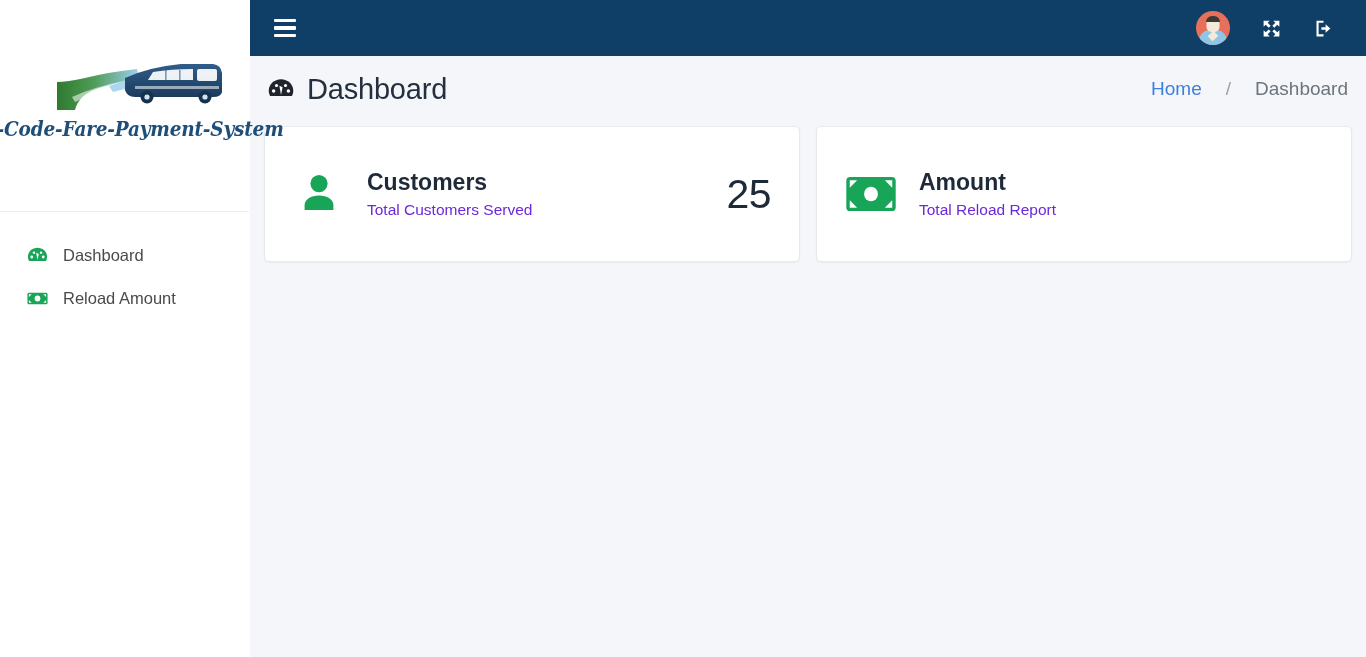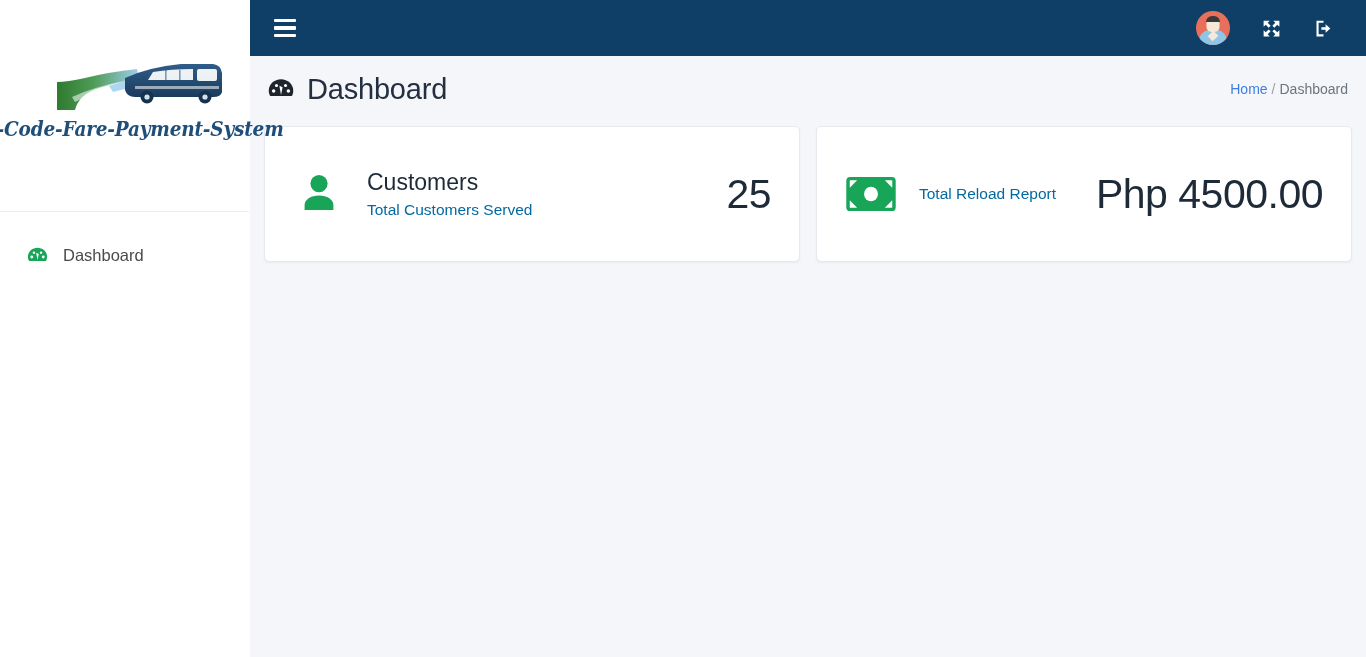--- a/index.html
+++ b/index.html
@@ -214,22 +214,22 @@
     font-size: 29px;
     font-weight: normal;
     color: #24303f;
     font-family: "Liberation Sans", sans-serif;
     letter-spacing: -0.2px;
   }
 
   .breadcrumb {
     display: flex;
     align-items: flex-start;
-    gap: 4px;
-    font-size: 14px;
+    gap: 24px;
+    font-size: 19px;
     padding-right: 2px;
   }
   .breadcrumb .crumb-link { color: #3d7fe0; cursor: pointer; }
   .breadcrumb .crumb-sep { color: #9aa2ab; }
   .breadcrumb .crumb-current { color: #6c757d; }
 
   
   .cards-row {
     display: flex;
     gap: 16px;
@@ -262,28 +262,28 @@
 
   .card-text {
     display: flex;
     flex-direction: column;
     gap: 5px;
     min-width: 0;
   }
 
   .card-title {
     font-size: 23px;
-    font-weight: normal;
+    font-weight: bold;
     color: #1e2a38;
     white-space: nowrap;
   }
 
   .card-sub {
     font-size: 15.5px;
-    color: #0369a1;
+    color: #6d28d9;
     white-space: nowrap;
   }
 
   .card-value {
     margin-left: auto;
     font-size: 41px;
     color: #1e2a38;
     white-space: nowrap;
     letter-spacing: -0.5px;
     text-align: center;
@@ -347,20 +347,33 @@
             <circle cx="6" cy="13.5" r="1.5" fill="#ffffff"></circle>
             <circle cx="18" cy="13.5" r="1.5" fill="#ffffff"></circle>
             <circle cx="8.3" cy="9" r="1.3" fill="#ffffff"></circle>
             <circle cx="15.7" cy="9" r="1.3" fill="#ffffff"></circle>
             <path d="M12 16.6 L10.6 9.2 L13.4 10.4 Z" fill="#ffffff"></path>
           </svg>
         </span>
         <span class="nav-label">Dashboard</span>
       </a>
 
+      <a class="nav-item">
+        <span class="nav-icon">
+          <svg width="23" height="23" viewBox="0 0 24 24">
+            <rect x="1.5" y="6" width="21" height="12" rx="1.6" fill="#18a558"></rect>
+            <ellipse cx="12" cy="12" rx="3" ry="3.1" fill="#ffffff"></ellipse>
+            <path d="M3 7.5 L6 7.5 L3 10.5 Z" fill="#ffffff"></path>
+            <path d="M21 7.5 L18 7.5 L21 10.5 Z" fill="#ffffff"></path>
+            <path d="M3 16.5 L6 16.5 L3 13.5 Z" fill="#ffffff"></path>
+            <path d="M21 16.5 L18 16.5 L21 13.5 Z" fill="#ffffff"></path>
+          </svg>
+        </span>
+        <span class="nav-label">Reload Amount</span>
+      </a>
 
 
 
     </nav>
   </aside>
 
   <section class="main">
 
     <header class="topbar">
       <div class="hamburger">
@@ -440,21 +453,21 @@
             <svg width="52" height="40" viewBox="0 0 24 17">
               <rect x="0.6" y="0.6" width="22.8" height="15.8" rx="1.8" fill="#18a558"></rect>
               <ellipse cx="12" cy="8.5" rx="3.2" ry="3.4" fill="#ffffff"></ellipse>
               <path d="M2.2 2.2 H5.6 L2.2 5.6 Z" fill="#ffffff"></path>
               <path d="M21.8 2.2 H18.4 L21.8 5.6 Z" fill="#ffffff"></path>
               <path d="M2.2 14.8 H5.6 L2.2 11.4 Z" fill="#ffffff"></path>
               <path d="M21.8 14.8 H18.4 L21.8 11.4 Z" fill="#ffffff"></path>
             </svg>
           </div>
           <div class="card-text">
+            <div class="card-title">Amount</div>
             <div class="card-sub">Total Reload Report</div>
           </div>
-          <div class="card-value big">Php 4500.00</div>
         </div>
 
       </div>
     </div>
   </section>
 </div>
 
 </body></html>

